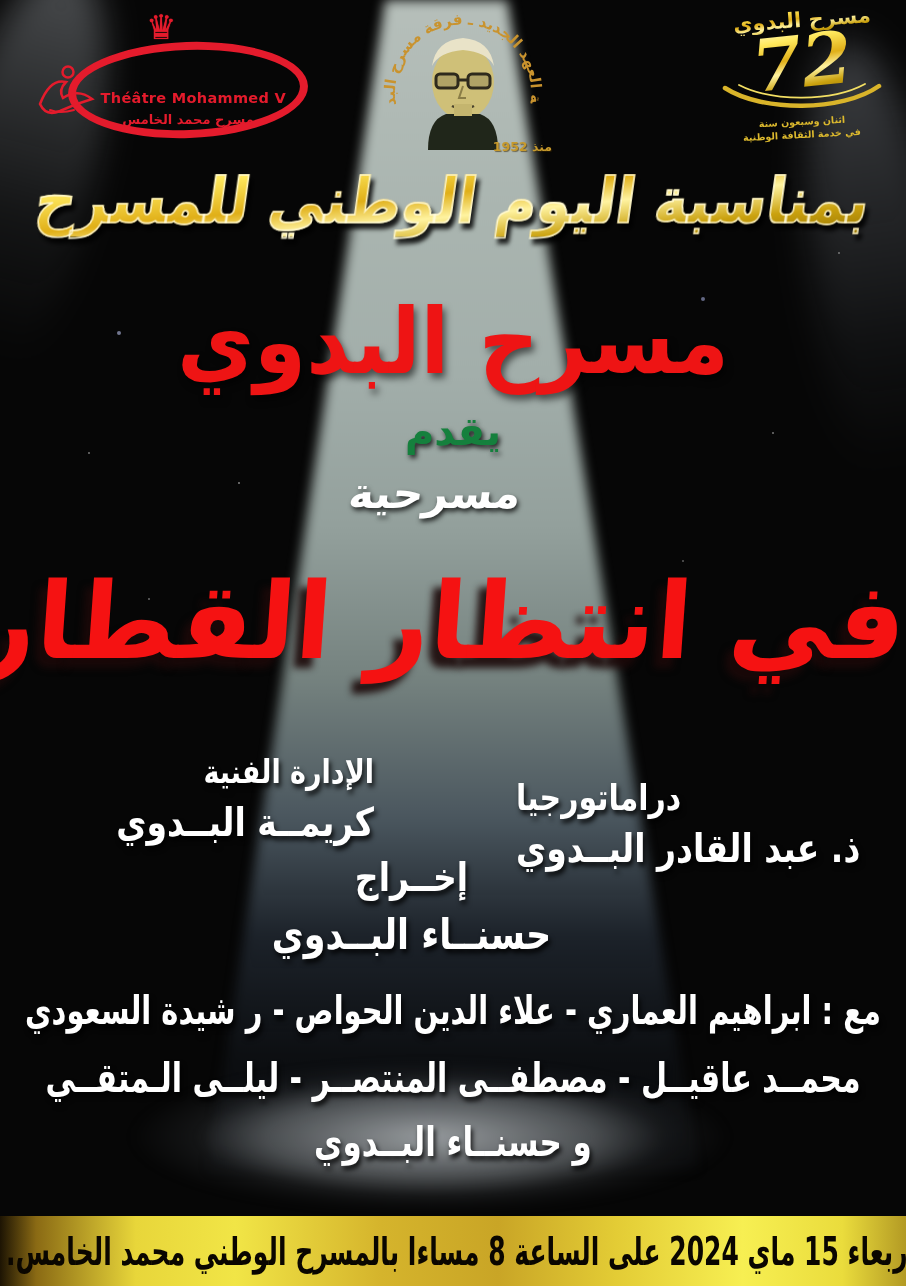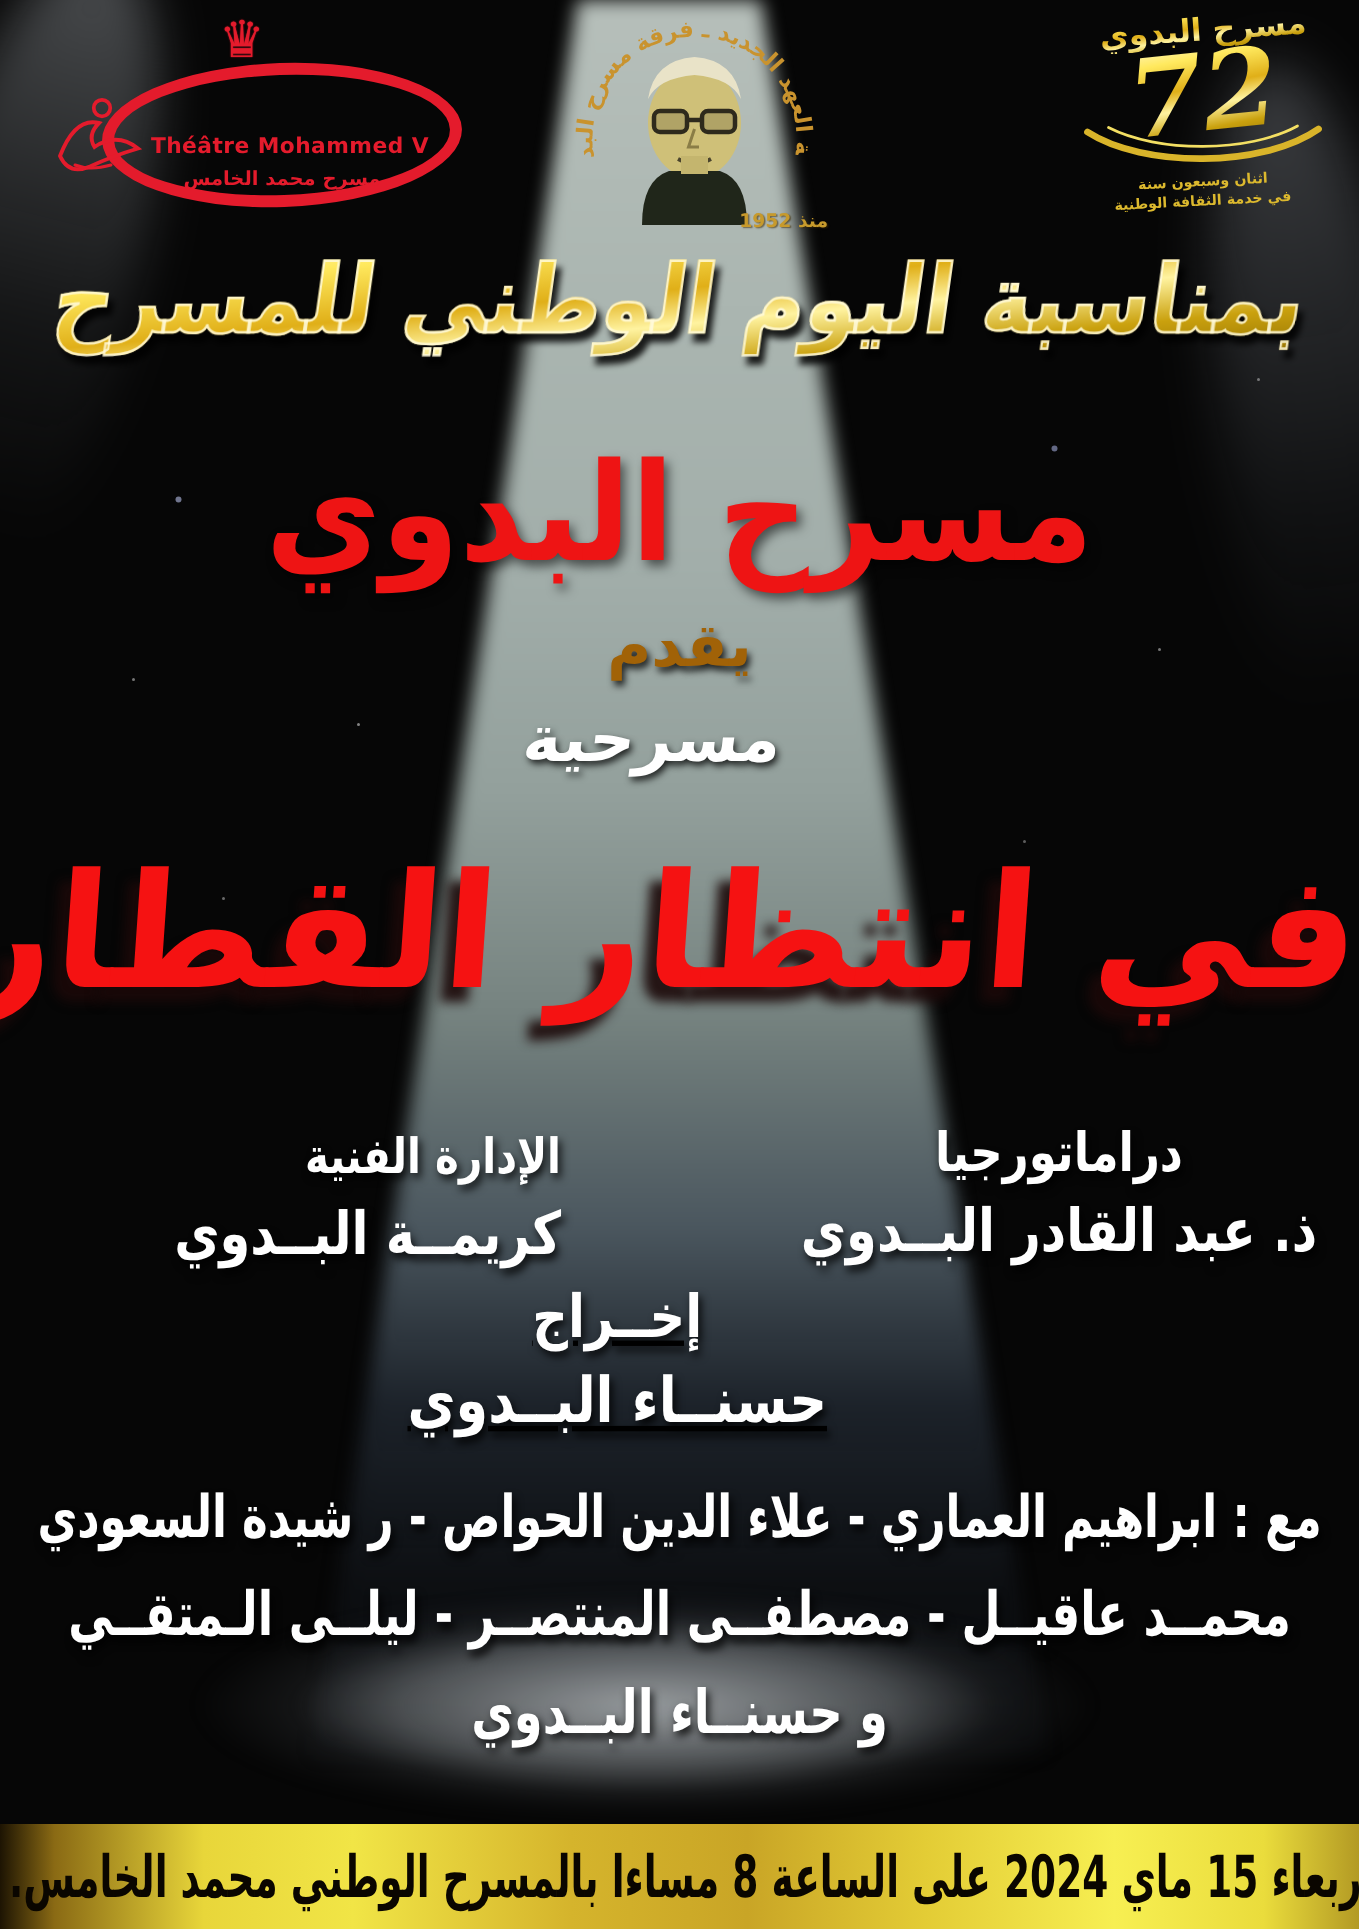--- a/index.html
+++ b/index.html
@@ -77,37 +77,37 @@
     top:168px;font-size:56px;font-weight:bold;
     transform:skewX(-8deg) scaleY(1.12);
     -webkit-text-stroke:1.5px rgba(255,250,220,0.85);
     filter:drop-shadow(4px 5px 2px rgba(0,0,0,0.85));
   }
   .company{
     top:293px;font-size:84px;font-weight:bold;color:#ee1414;
     transform:scaleY(1.08);
     text-shadow:3px 4px 7px rgba(0,0,0,0.55);
   }
-  .presents{top:408px;font-size:40px;font-weight:bold;color:#a16207;text-shadow:2px 3px 5px rgba(0,0,0,0.8);}
+  .presents{top:408px;font-size:40px;font-weight:bold;color:#15803d;text-shadow:2px 3px 5px rgba(0,0,0,0.8);}
   .genre{top:468px;font-size:43px;font-weight:bold;color:#fff;transform:translateX(-18px) skewX(-7deg);text-shadow:2px 3px 5px rgba(0,0,0,0.8);}
   .main-title{
     top:556px;font-size:106px;font-weight:bold;color:#f51212;line-height:1.25;
     transform:skewX(-4deg);
     text-shadow:-8px 10px 7px rgba(28,9,9,0.9);
   }
 
   .credit-label{font-weight:bold;color:#fff;text-shadow:2px 3px 5px rgba(0,0,0,0.85);}
   .credit-name{font-weight:bold;color:#fff;text-shadow:2px 3px 5px rgba(0,0,0,0.85);}
-  .credits-right{right:10px;top:752px;width:380px;text-align:center;z-index:4;}
+  .credits-right{right:10px;top:780px;width:380px;text-align:left;z-index:4;}
   .credits-right .credit-label{font-size:30px;transform:scaleY(1.2);}
   .credits-right .credit-name{font-size:33px;margin-top:14px;transform:scaleY(1.2);}
   .credits-left{left:14px;top:756px;width:360px;text-align:right;z-index:4;}
   .credits-left .credit-label{font-size:27px;transform:scaleY(1.2);}
   .credits-left .credit-name{font-size:33px;margin-top:16px;transform:scaleY(1.2);}
-  .credits-center{left:0;top:858px;width:823px;text-align:center;z-index:4;text-decoration:underline;}
+  .credits-center{left:0;top:858px;width:823px;text-align:center;z-index:4;}
   .credits-center .credit-label{font-size:33px;transform:scaleY(1.2);}
   .credits-center .credit-name{font-size:35px;margin-top:18px;transform:scaleY(1.2);}
   .credit-label,.credit-name{display:block;}
 
   .cast-line{left:0;width:906px;text-align:center;white-space:nowrap;z-index:4;
     color:#fff;font-weight:bold;text-shadow:2px 3px 5px rgba(0,0,0,0.85);}
   .cast1{top:994px;font-size:29px;transform:scaleY(1.35);}
   .cast2{top:1060px;font-size:30px;transform:scaleY(1.35);}
   .cast3{top:1124px;font-size:31px;transform:scaleY(1.3);}
 

